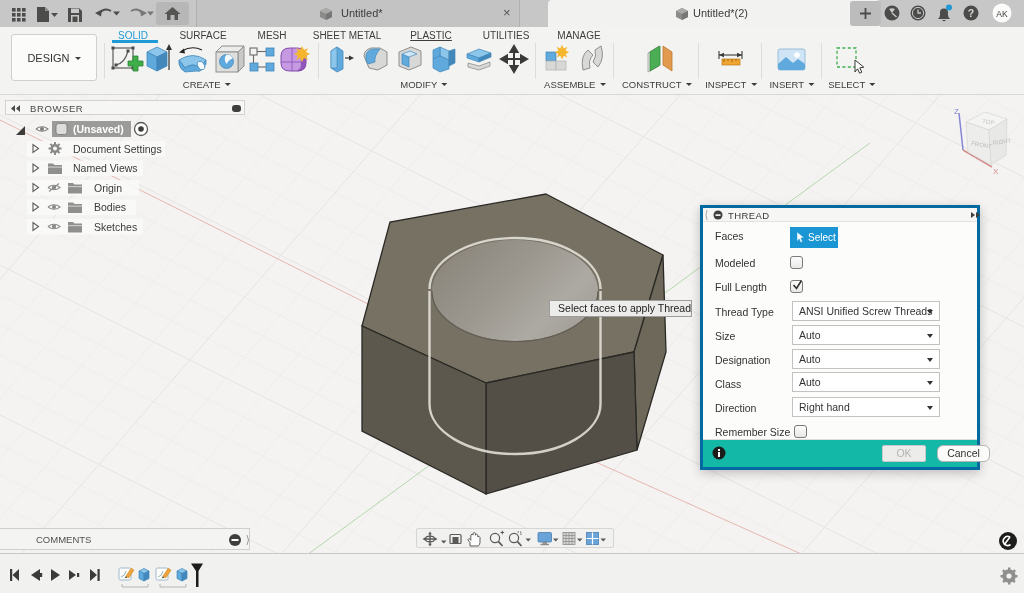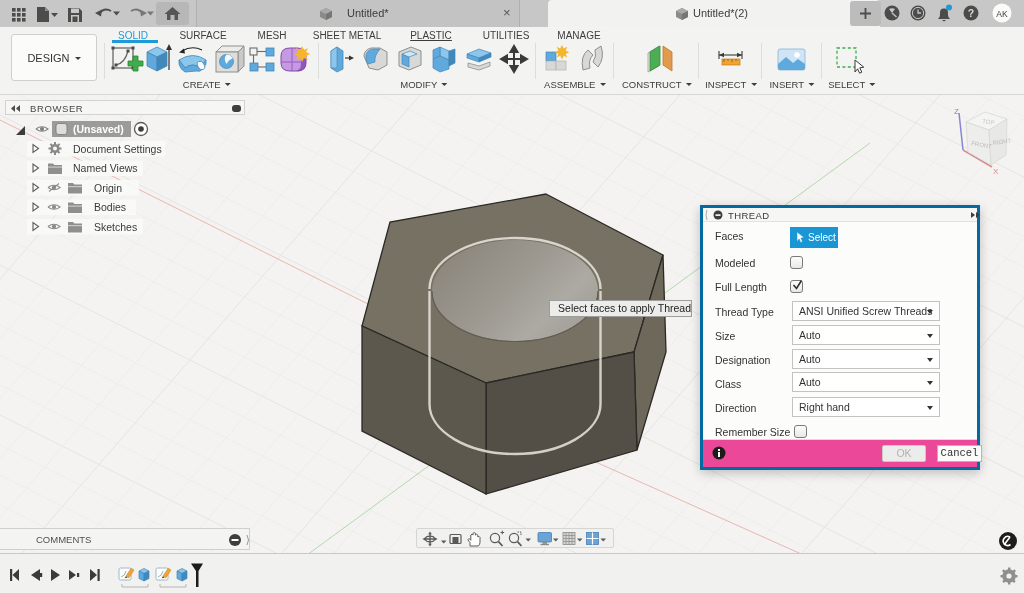--- a/index.html
+++ b/index.html
@@ -26,21 +26,21 @@
 
 #browserhdr { position:absolute; left:5px; top:100px; width:240px; height:15px; background:#f6f6f5; border:1px solid #d2d2d1; }
 
 
 #dlg { position:absolute; left:700px; top:177px; width:280px; height:265px; background:#fcfcfb; border:3px solid #0369a1; box-shadow:0 3px 10px rgba(0,0,0,0.22); font-size:10.5px; color:#333;margin-top:28px; }
 #dlghdr { position:absolute; left:0; top:0; width:100%; height:14px; border-bottom:1px solid #e2e2e1; background:#f6f6f5; }
 .dlbl { position:absolute; left:12px; white-space:nowrap; }
 .dsel { position:absolute; left:89px; width:148px; height:20px; background:#fff; border:1px solid #c2c2c1; line-height:19px; padding-left:6px; white-space:nowrap; }
 .dsel .car { position:absolute; right:6px; top:8px; width:0; height:0; border-left:3.5px solid transparent; border-right:3.5px solid transparent; border-top:4px solid #333; }
 .chk { position:absolute; left:87px; width:13px; height:13px; border:1.5px solid #7a7a79; border-radius:3px; background:linear-gradient(#fdfdfd,#e8e8e7); }
-#dlgfoot { position:absolute; left:0; bottom:0; width:100%; height:28px; background:#ec4899; border-top:1px solid #dcdcdb; }
+#dlgfoot { position:absolute; left:0; bottom:0; width:100%; height:28px; background:#14b8a6; border-top:1px solid #dcdcdb; }
 
 
 #commentsbar { position:absolute; left:0px; top:528px; width:250px; height:22px; background:#f4f4f3; border:1px solid #cfcfce; border-left:none; font-size:9.5px; color:#4f4f4e; }
 #navbar { position:absolute; left:416px; top:528px; width:198px; height:20px; background:#f1f1f0; border:1px solid #d5d5d4; border-radius:2px; }
 #timeline { position:absolute; left:0; top:553px; width:1024px; height:40px; background:#f1f1f0; border-top:1px solid #c8c8c7; }
 </style>
 </head>
 <body>
 <div id="app">
 
@@ -212,21 +212,21 @@
           <path d="M16.5,5 l8,7 h-2.5 v6 h-11 v-6 h-2.5 z" fill="#555554"></path>
           <rect x="14.5" y="13" width="4" height="5" fill="#b7b7b7"></rect>
         </svg>
   </div>
   <div id="tab1">
     <svg width="14" height="14" style="position:absolute;left:122px;top:7px">
           <polygon points="7,1 13,4 13,10 7,13 1,10 1,4" fill="#8b8b8a"></polygon>
           <polygon points="7,1 13,4 7,7 1,4" fill="#a9a9a8"></polygon>
           <polygon points="7,7 13,4 13,10 7,13" fill="#767675"></polygon>
         </svg>
-    <span class="tabtxt" style="position:absolute;left:150px;top:7px;">Untitled*</span>
+    <span class="tabtxt" style="position:absolute;left:144px;top:7px;">Untitled*</span>
     <span style="position:absolute;left:306px;top:5px;font-size:13px;color:#555;">×</span>
   </div>
   <div id="tab2">
     <svg width="14" height="14" style="position:absolute;left:127px;top:7px">
           <polygon points="7,1 13,4 13,10 7,13 1,10 1,4" fill="#8b8b8a"></polygon>
           <polygon points="7,1 13,4 7,7 1,4" fill="#a9a9a8"></polygon>
           <polygon points="7,7 13,4 13,10 7,13" fill="#767675"></polygon>
         </svg>
     <span class="tabtxt" style="position:absolute;left:145px;top:7px;">Untitled*(2)</span>
     <span style="position:absolute;left:314px;top:5px;font-size:13px;color:#555;">×</span>
@@ -470,21 +470,21 @@
   <div class="dsel" style="top:189px;">Right hand<span class="car"></span></div>
   <div class="dlbl" style="top:218px;">Remember Size</div>
   <div class="chk" style="top:217px;left:91px;"></div>
   <div id="dlgfoot">
     <svg width="16" height="16" style="position:absolute;left:9px;top:6px">
           <circle cx="7" cy="7" r="6.5" fill="#1c1c1b"></circle>
           <rect x="6" y="3" width="2" height="2" fill="#fff"></rect>
           <rect x="6" y="6" width="2" height="5" fill="#fff"></rect>
         </svg>
     <div style="position:absolute;left:179px;top:5px;width:44px;height:17px;background:#ececeb;border:1px solid #c9c9c8;border-radius:2px;text-align:center;line-height:15px;color:#b3b3b2;">OK</div>
-    <div style="position:absolute;left:234px;top:5px;width:45px;height:17px;background:#fbfbfa;border:1px solid #b5b5b4;border-radius:0;text-align:center;line-height:15px;color:#333;font-family:Liberation Mono, monospace;">Cancel</div>
+    <div style="position:absolute;left:234px;top:5px;width:53px;height:17px;background:#fbfbfa;border:1px solid #b5b5b4;border-radius:6px;text-align:center;line-height:15px;color:#333;">Cancel</div>
   </div>
 </div>
 
 <div id="commentsbar">
       <span style="position:absolute;left:36px;top:5px;">COMMENTS</span>
   <svg width="16" height="16" style="position:absolute;left:228px;top:4px">
         <circle cx="7" cy="7" r="6" fill="#3e3e3d"></circle>
         <rect x="3.5" y="6" width="7" height="2" fill="#fff"></rect>
       </svg>
   <svg width="8" height="14" style="position:absolute;left:245px;top:4px">

